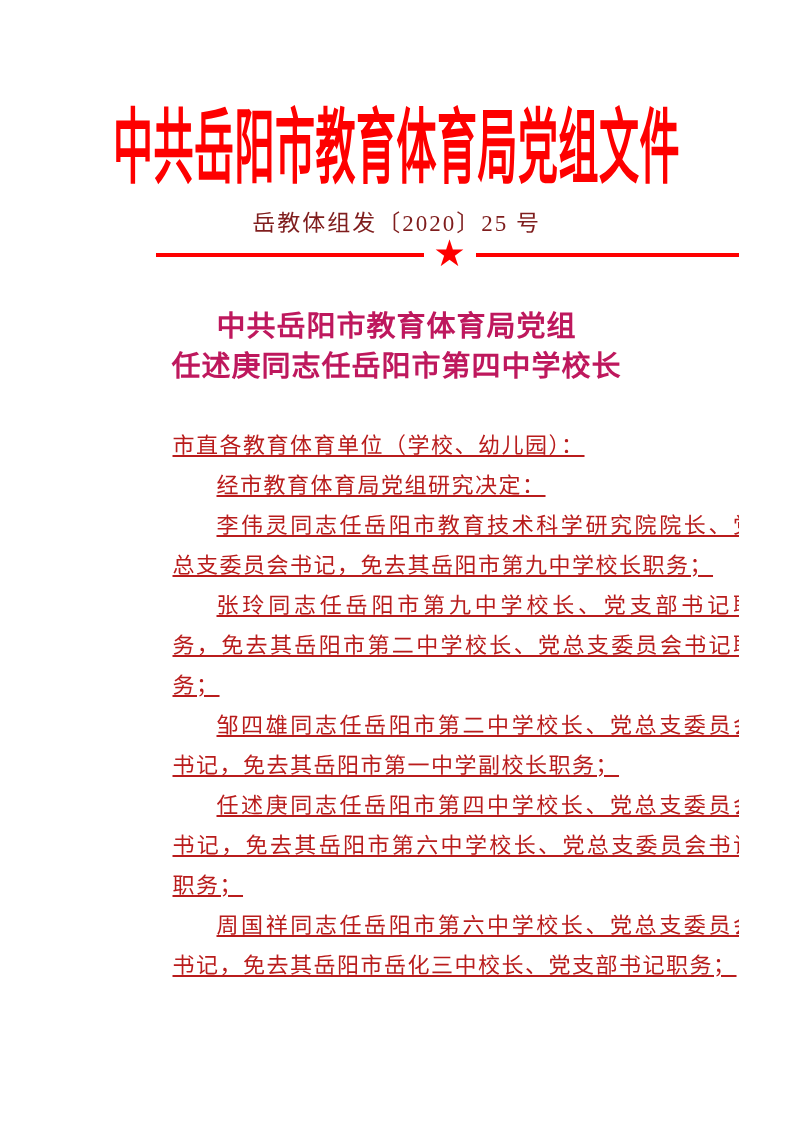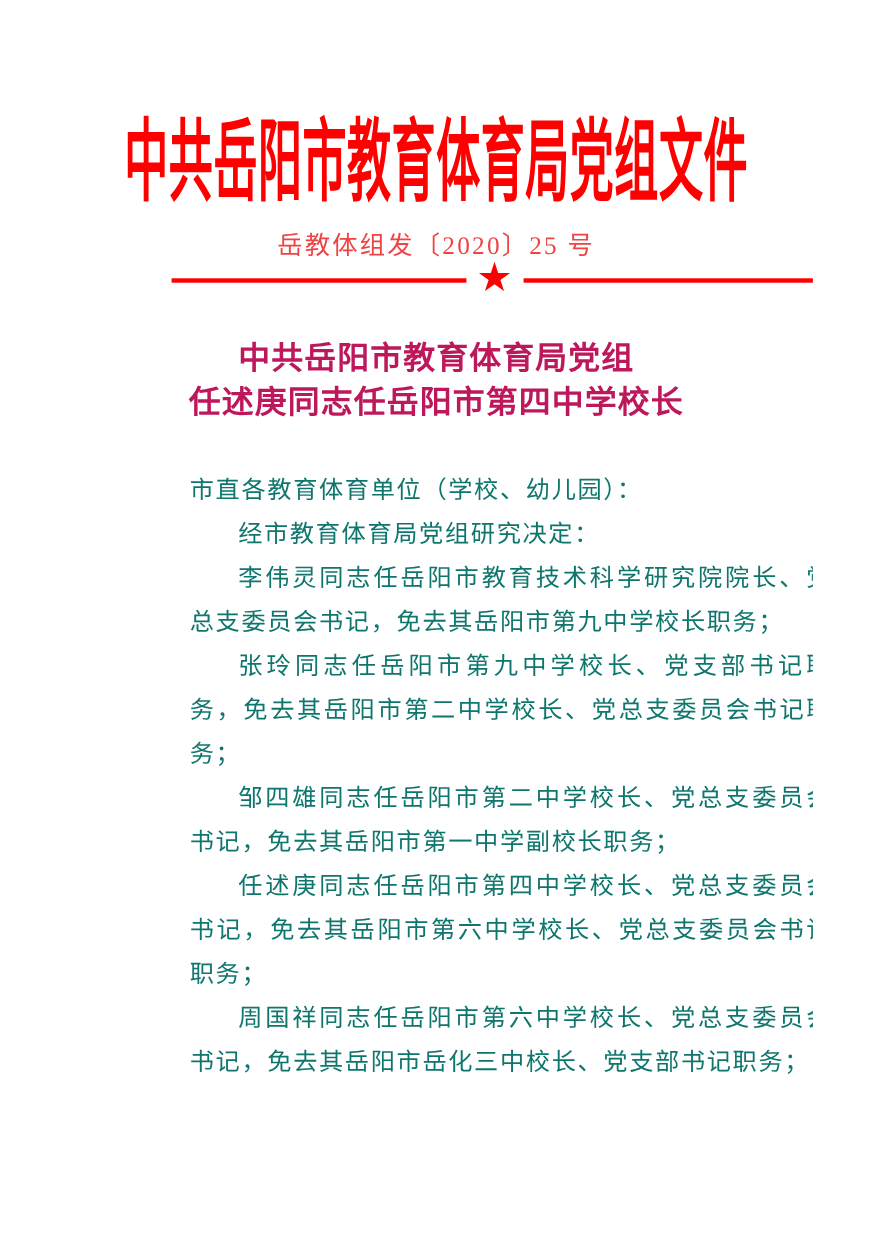--- a/index.html
+++ b/index.html
@@ -41,21 +41,21 @@
 
   
   .doc-number {
     position: absolute;
     top: 204px;
     left: 0;
     width: 100%;
     text-align: center;
     font-size: 23px;
     letter-spacing: 2px;
-    color: #ef4444;
+    color: #7f1d1d;
   }
 
   
   .red-rule {
     position: absolute;
     top: 240px;
     left: 101px;
     width: 588px;
     height: 30px;
     display: flex;
@@ -92,21 +92,22 @@
   .body-text {
     position: absolute;
     top: 426px;
     left: 118px;
     width: 584px;
     font-size: 22px;
     line-height: 40px;
     letter-spacing: 1.5px;
     text-align: justify;
     text-justify: inter-character;
-    color: #0f766e;
+    color: #b91c1c;
+    text-decoration: underline;
   }
   .body-text p {
     margin: 0;
     padding: 0;
     text-indent: 2em;
   }
   .body-text p.salutation {
     text-indent: 0;
   }
 </style>

